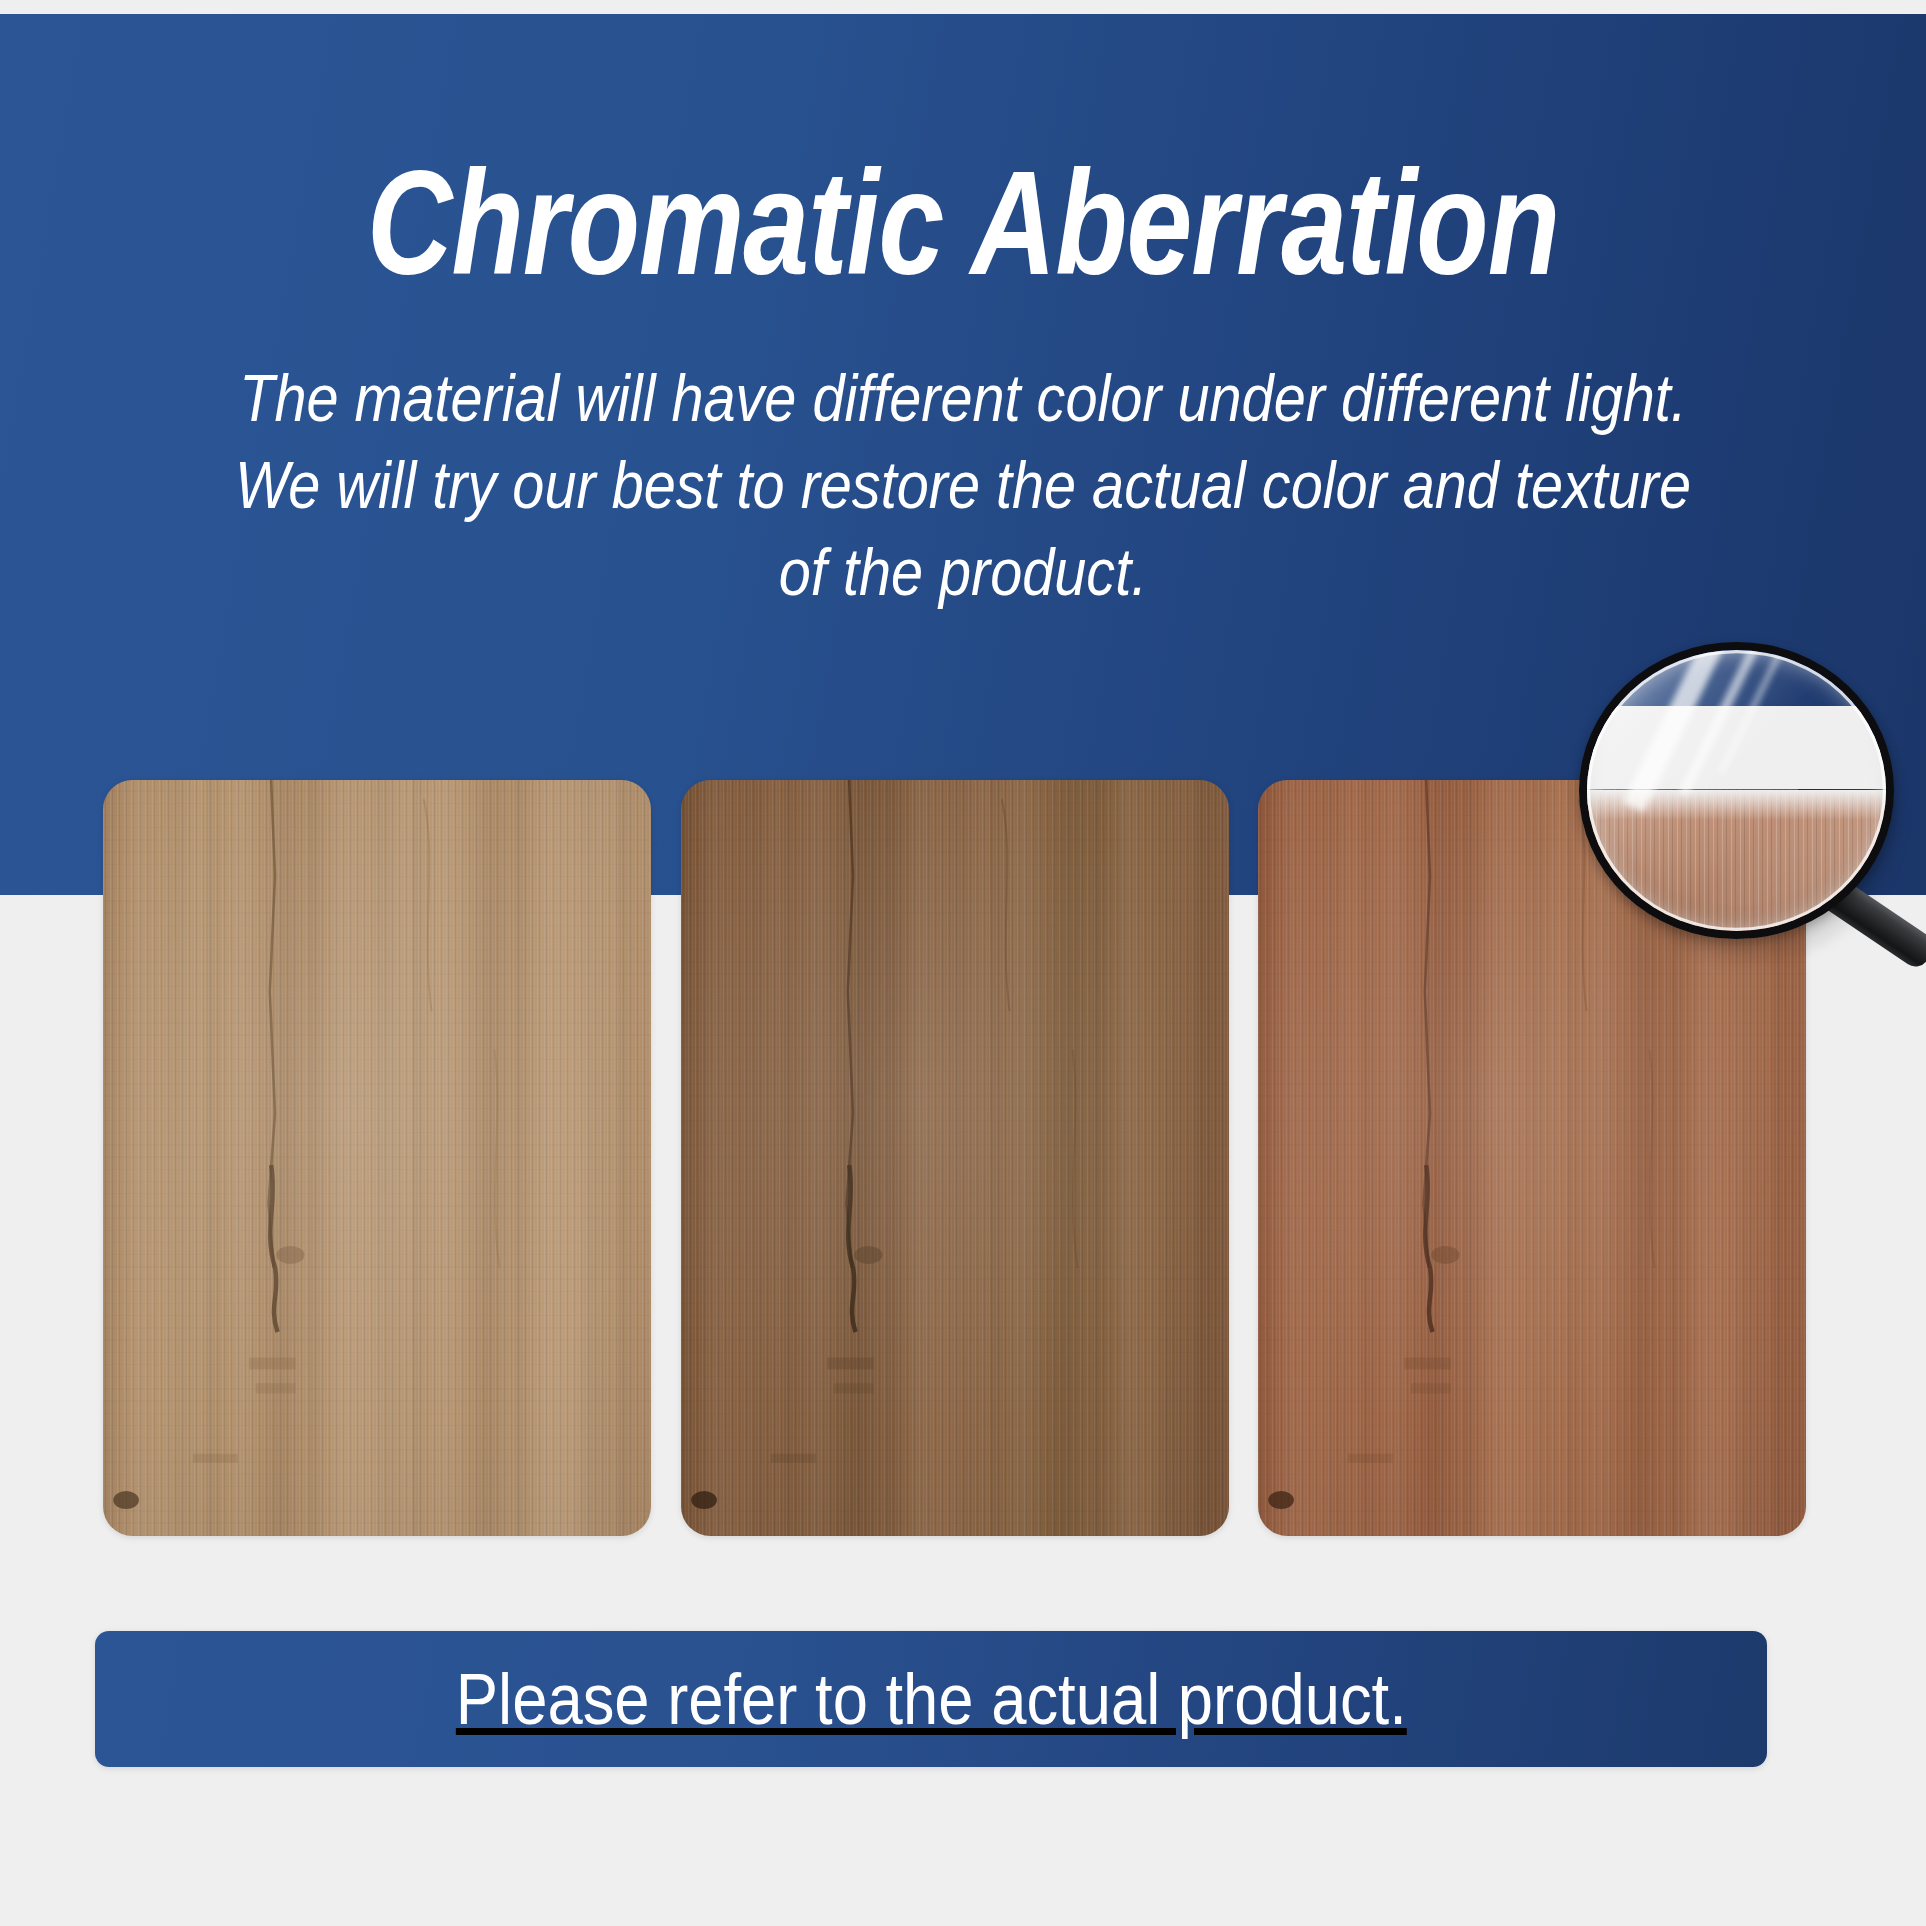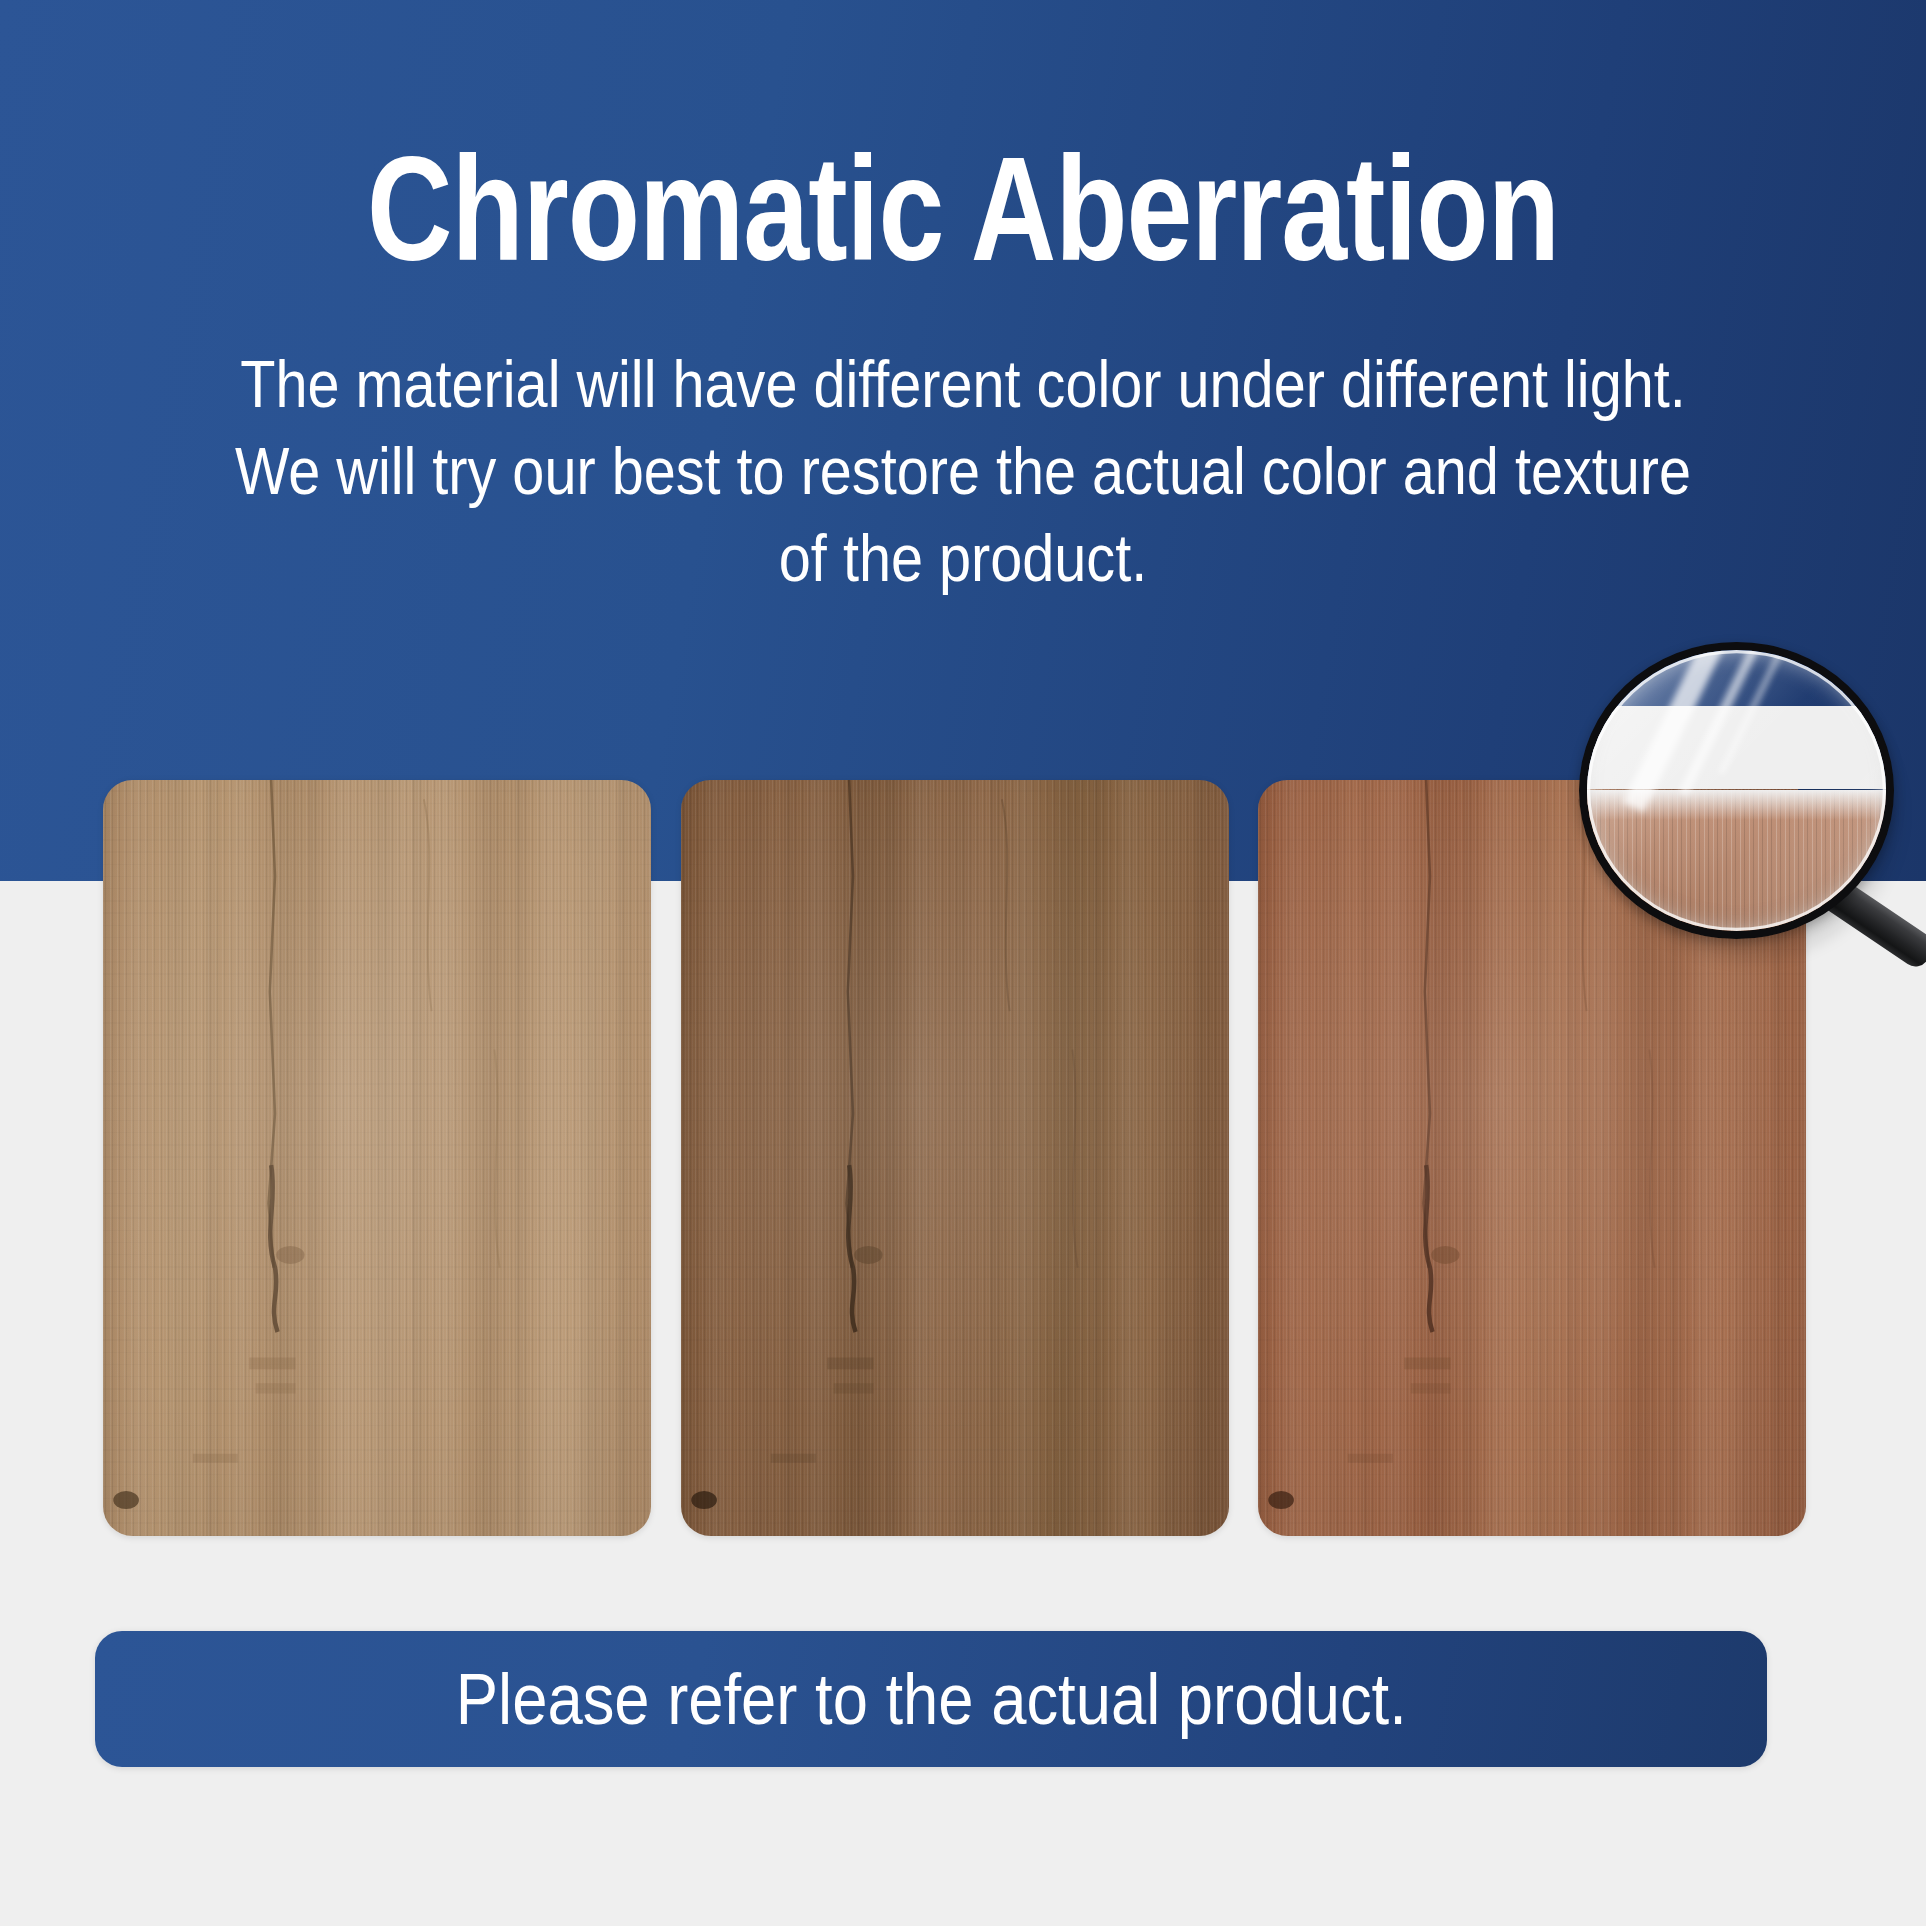--- a/index.html
+++ b/index.html
@@ -6,23 +6,24 @@
   body{
     width:1926px;height:1926px;
     background:#efefef;
     font-family:"Liberation Sans", sans-serif;
     overflow:hidden;
     position:relative;
   }
 
   
   #header{
-    position:absolute;left:0;top:0;width:1926px;height:881px;
+    position:absolute;left:0;top:14px;width:1926px;height:881px;
     background:linear-gradient(100deg,#2c5596 0%,#28518f 38%,#1f3f78 78%,#1b3669 100%);
     overflow:visible;
+    font-style:italic;
   }
   #title{
     position:absolute;left:0;top:135px;width:1926px;
     text-align:center;
     color:#ffffff;
     font-size:148px;
     line-height:1.0;
     font-weight:bold;
     letter-spacing:-1.3px;
     transform:scaleX(0.80);
@@ -171,24 +172,25 @@
   #streak-b{left:132px;top:-33px;width:10.3px;height:186px;transform:rotate(26deg);opacity:0.85;}
   #streak-c{left:166px;top:-29.5px;width:5.8px;height:161px;transform:rotate(26deg);opacity:0.7;}
   #lens-edge{
     position:absolute;inset:0;border-radius:50%;
     box-shadow:inset 0 0 0 3.2px rgba(255,255,255,0.75), inset 0 0 22px rgba(255,255,255,0.55), inset 0 -9px 19px rgba(0,0,0,0.10);
   }
 
   
   #footer-banner{
     position:absolute;left:95px;top:1631px;width:1672px;height:136px;
-    border-radius:27px;
+    border-radius:14px;
     background:linear-gradient(100deg,#2c5596 0%,#2a5291 36%,#22437d 74%,#1d3a6c 100%);
     display:flex;align-items:center;justify-content:center;
     box-shadow:0 1.9px 6.4px rgba(0,0,0,0.10);
+    text-decoration:underline;
   }
   #footer-text{
     color:#ffffff;font-size:72px;font-weight:400;
     transform:scaleX(0.88);white-space:nowrap;
   }
 </style>
 </head>
 <body>
 
 <div id="header">

